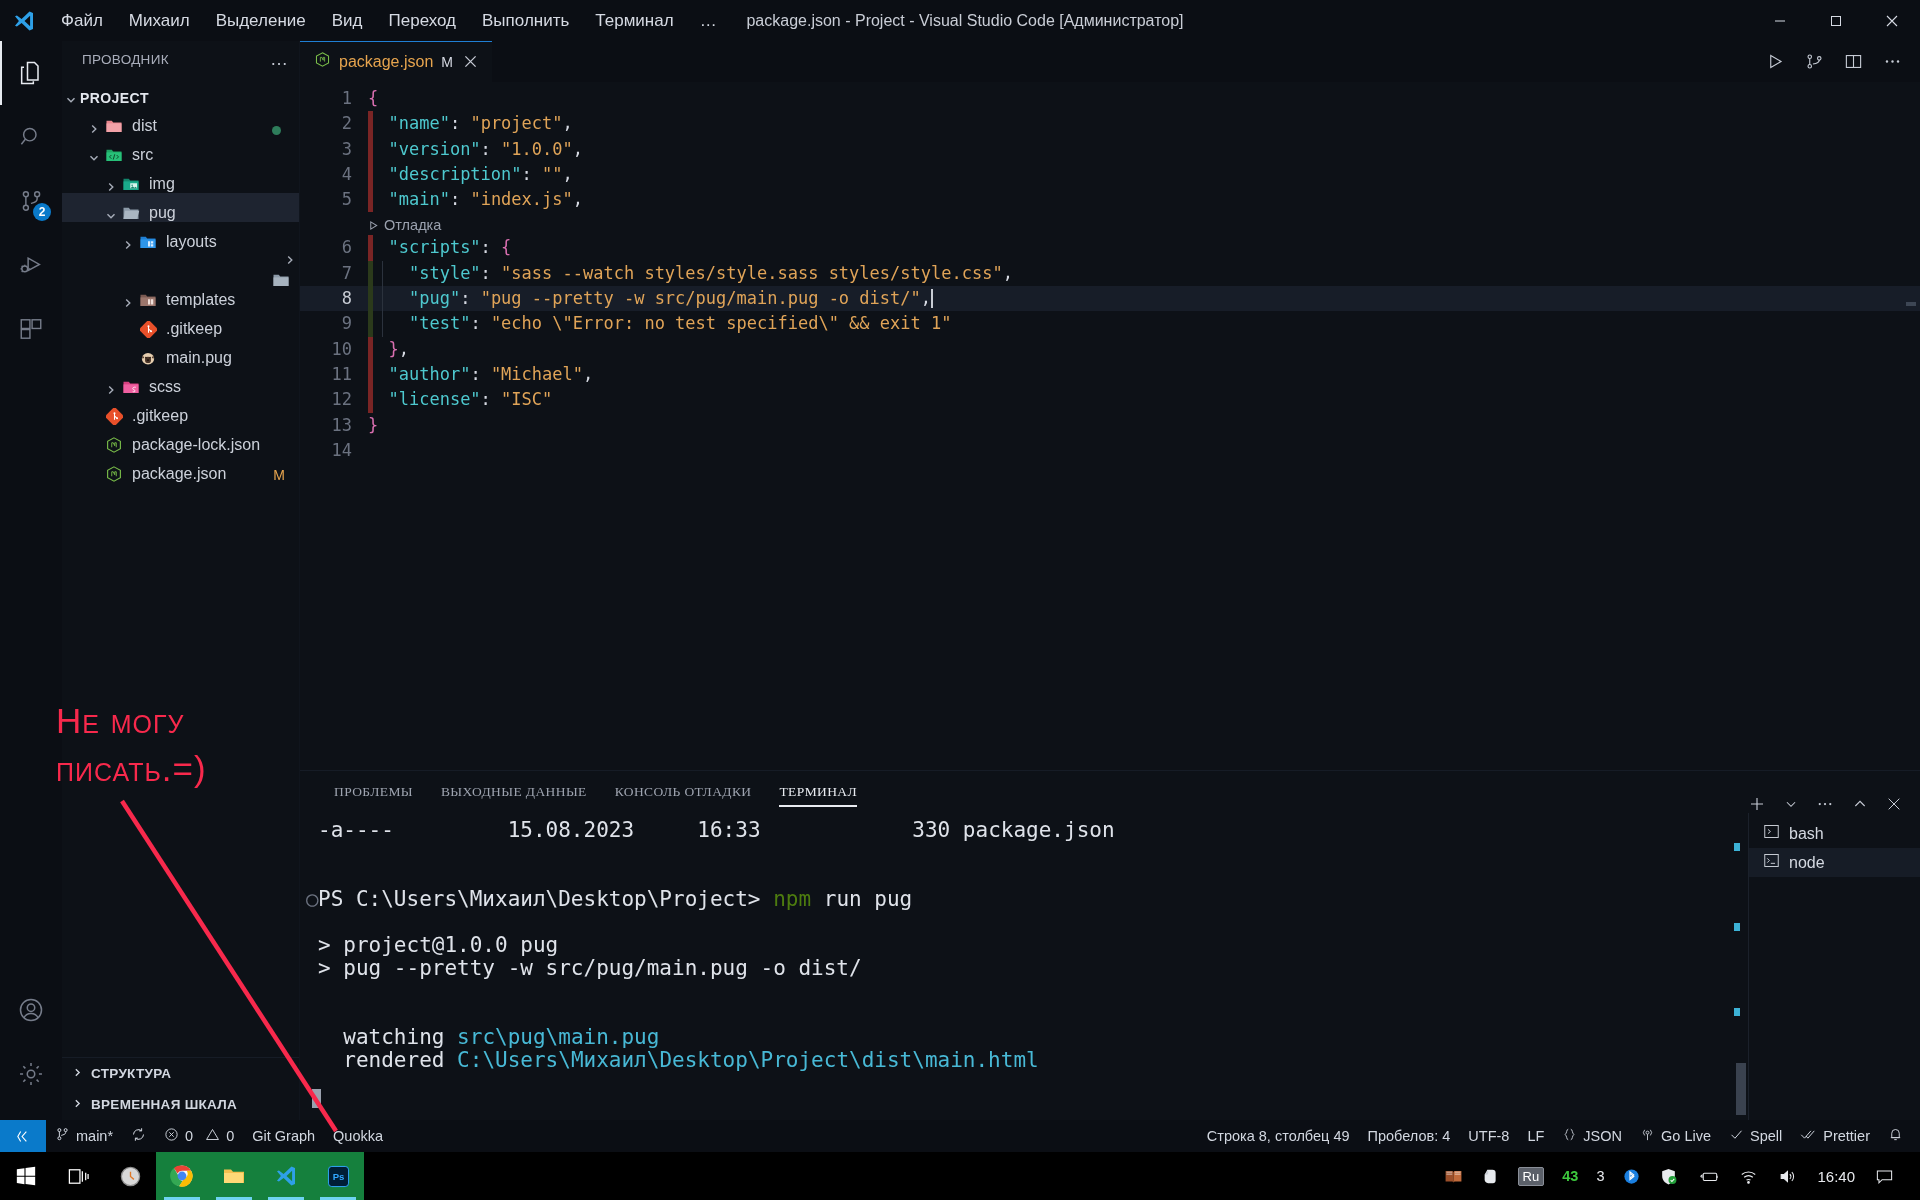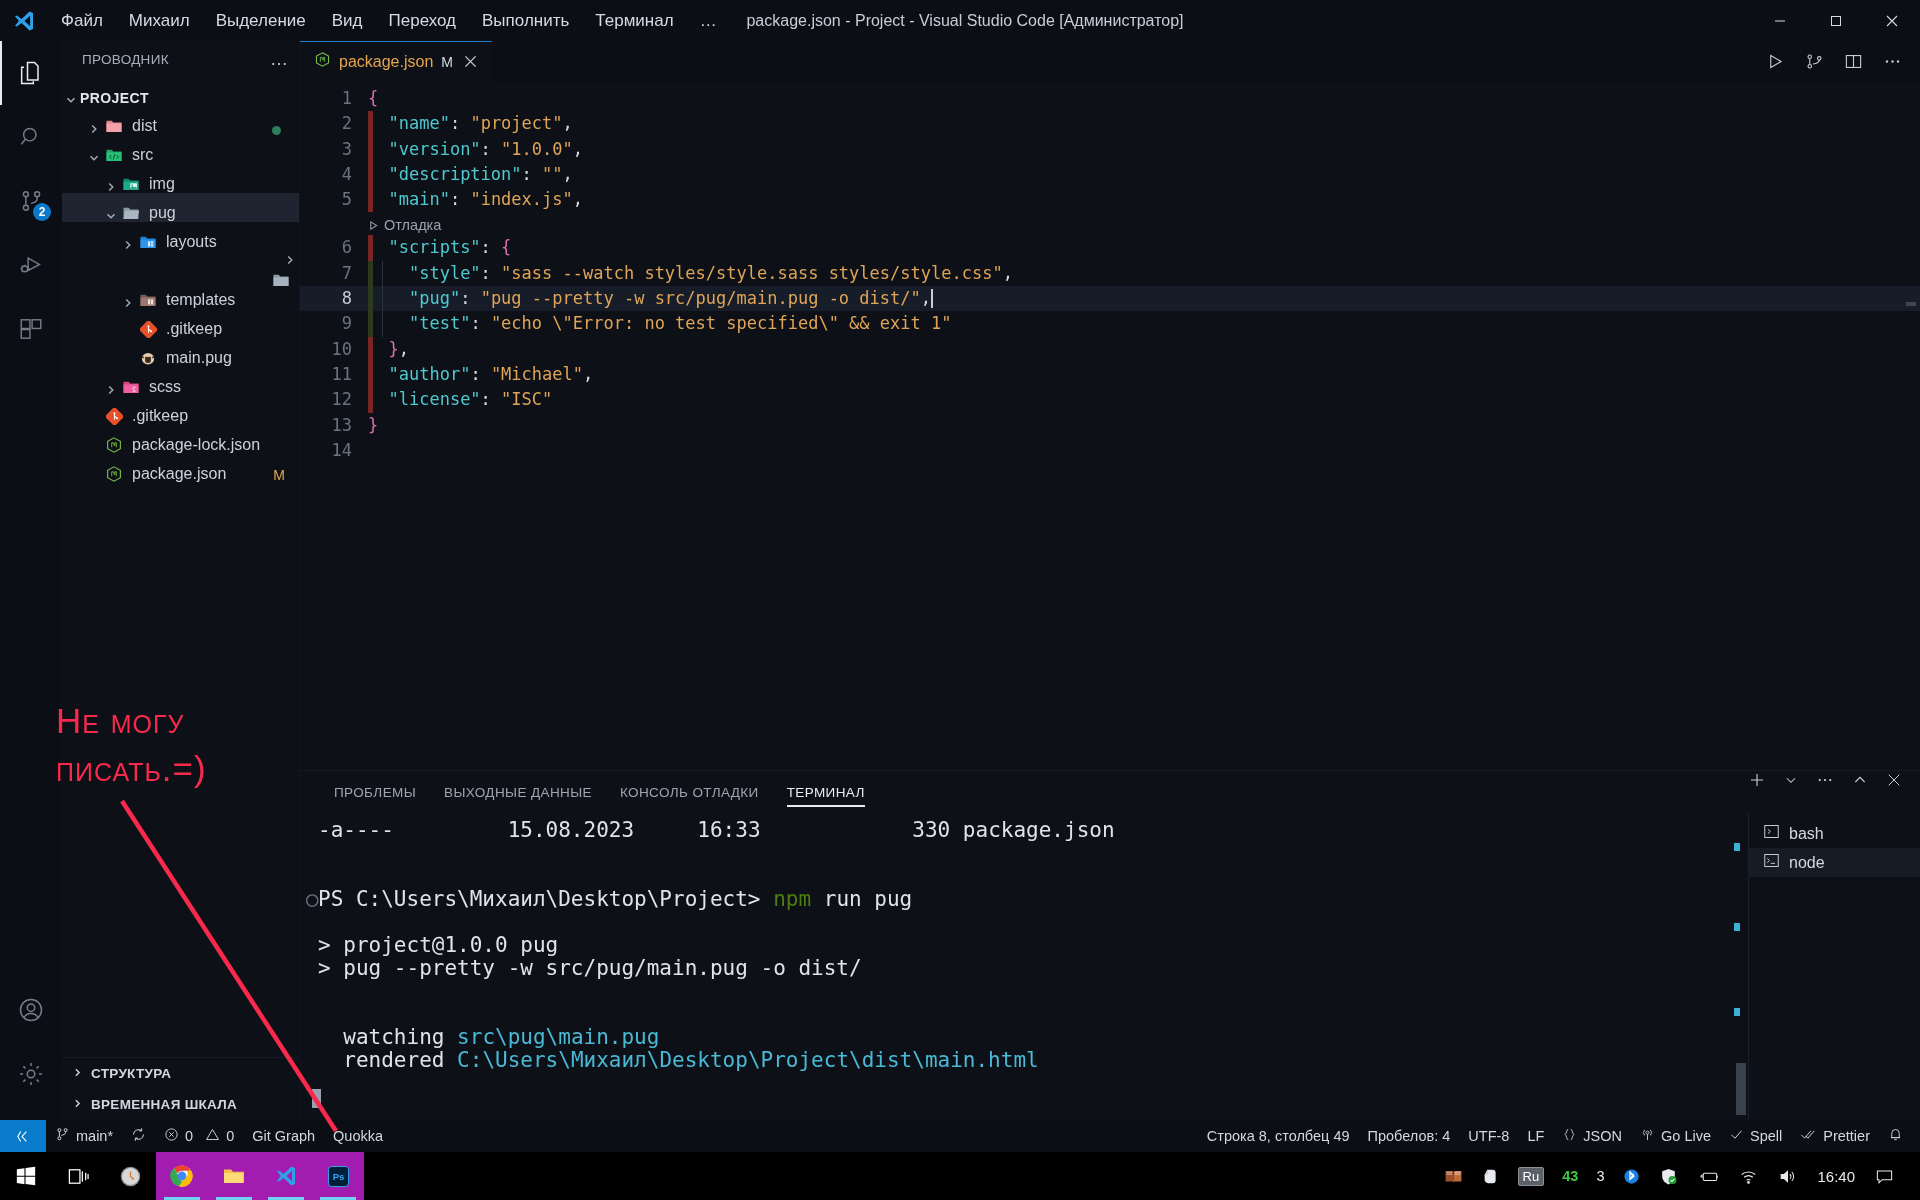--- a/index.html
+++ b/index.html
@@ -125,21 +125,21 @@
   
   .annot {
     position: absolute; left: 56px; top: 697px; color: #f8294c; font-size: 35px;
     font-variant: small-caps; letter-spacing: 1px; line-height: 48px; font-weight: 400;
     font-family: "Liberation Sans", sans-serif; pointer-events:none; z-index: 40;
   }
   .annot-line { position: absolute; z-index: 40; pointer-events:none; }
 
   
   .panel { flex: 0 0 auto; height: 350px; display: flex; flex-direction: column; background:#0d1117; border-top:1px solid #161c26;}
-  .panel-head { height: 42px; flex:0 0 42px; display:flex; align-items:flex-start; padding-left: 20px; }
+  .panel-head { height: 42px; flex:0 0 42px; display:flex; align-items:flex-end; padding-left: 20px; font-family: Liberation Serif, serif; }
   .ptab {
     font-size: 13.5px; color: #9ea4b0; letter-spacing:.4px; padding: 0 14px; height: 42px;
     display:flex; align-items:center; position:relative; cursor:pointer;
   }
   .ptab.active { color:#e8ebf0; }
   .ptab.active::after { content:""; position:absolute; left:14px; right:14px; bottom:6px; height:2px; background:#e8ebf0; }
   .panel-actions { margin-left:auto; display:flex; align-items:center; gap:18px; padding-right:18px; color:#c7ccd6; }
   .panel-actions span { cursor:pointer; display:flex; align-items:center; }
   .panel-body { flex:1 1 auto; display:flex; min-height:0; }
   .term {
@@ -170,21 +170,21 @@
   }
   .sb-remote { width: 46px; height:32px; background:#0a7aca; display:flex; align-items:center; justify-content:center; color:#fff; cursor:pointer;}
   .sb-item { display:flex; align-items:center; gap:6px; padding: 0 9px; height:32px; cursor:pointer; white-space:nowrap;}
   .sb-right { margin-left:auto; display:flex; align-items:center; padding-right: 8px; }
 
   
   .taskbar {
     height: 48px; flex: 0 0 48px; background: #000; display:flex; align-items:center; color:#e8eaee;
   }
   .tb-btn { width: 52px; height:48px; display:flex; align-items:center; justify-content:center; position:relative; cursor:pointer;}
-  .tb-btn.open { background:#a21caf; }
+  .tb-btn.open { background:#15803d; }
   .tb-btn.open::after { content:""; position:absolute; left:8px; right:8px; bottom:0; height:3px; background:#6fd3f0; }
   .tray { margin-left:auto; display:flex; align-items:center; gap:0; padding-right: 16px; }
   .tray-item { padding: 0 9px; height:48px; display:flex; align-items:center; font-size:14.5px; cursor:pointer;}
   .kbd-ru { border:1px solid #8a8f98; background:#5b6069; color:#fff; font-size:13px; padding:1px 4px; border-radius:2px;}
   .clock { font-size: 15px; padding: 0 10px; }
 </style>
 </head>
 <body>
 
 <div class="app">

